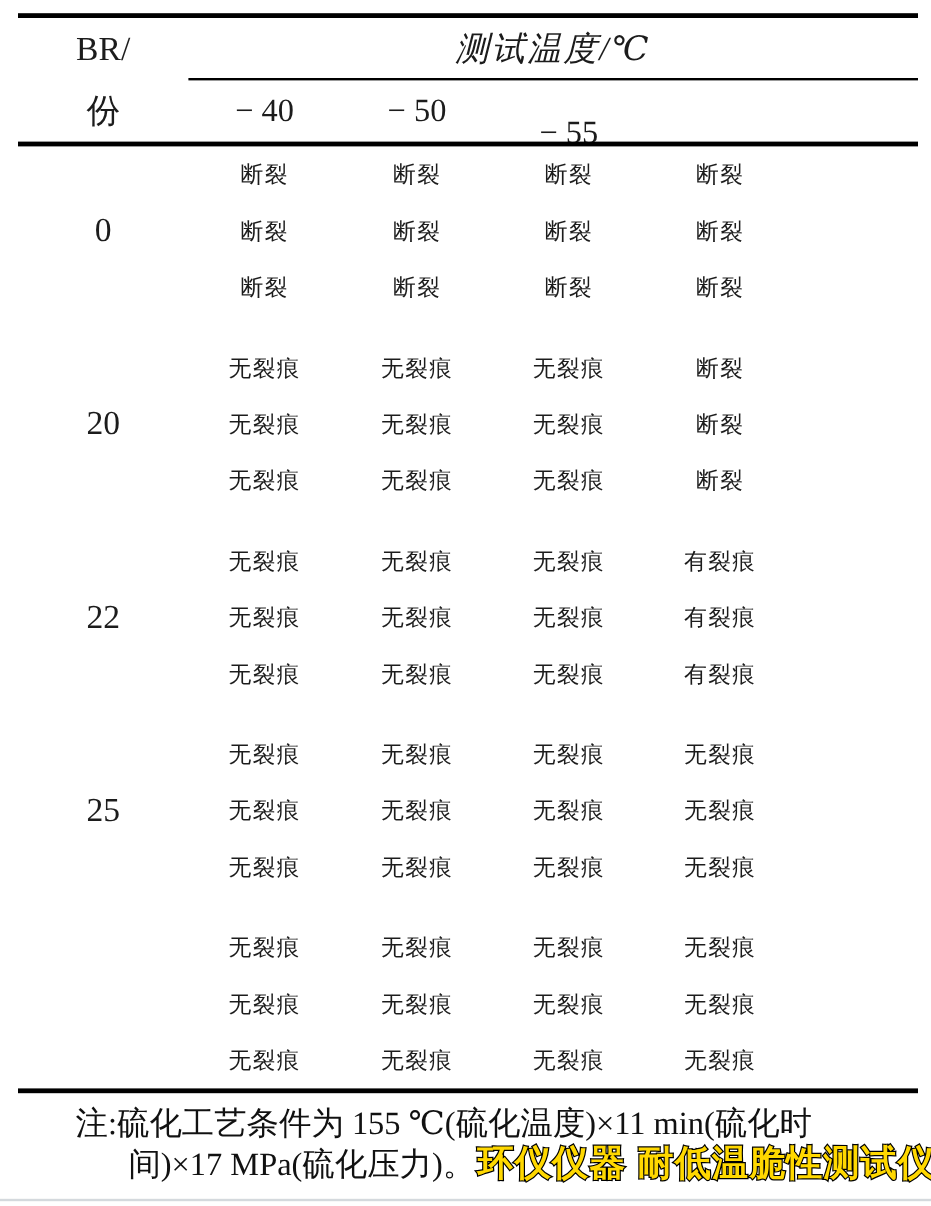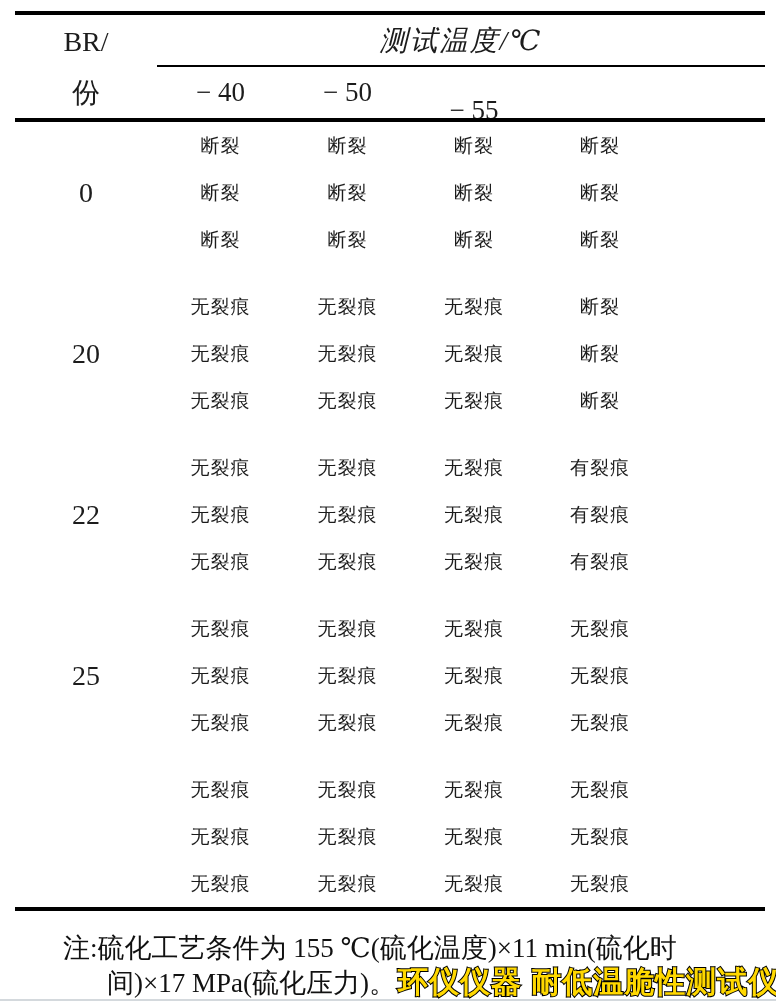--- a/index.html
+++ b/index.html
@@ -50,21 +50,21 @@
   .trow { display:flex; height:47px; margin-left:142px; }
   .trow .c {
     width:127px; display:flex; align-items:center; justify-content:center;
     font-size:19px; letter-spacing:1px; white-space:nowrap;
   }
   .trow .c:nth-child(3), .trow .c:nth-child(4) { width:126px; }
 
   
   #note {
     position:absolute; left:15px; top:919px; width:761px;
-    font-size:27px; line-height:34px; color:#111111;margin-top:12px;
+    font-size:27px; line-height:34px; color:#111111;
   }
   #note .nline1 { padding-left:48px; white-space:nowrap; }
   #note .nline2 { padding-left:92px; white-space:nowrap; }
   .brand {
     font-family:"Liberation Sans","DejaVu Sans",sans-serif;
     font-weight:700; font-size:30px; color:#ffd800;
     -webkit-text-stroke:2px #000000; paint-order:stroke fill;
     letter-spacing:1px; margin-left:2px;
   }
 </style>

